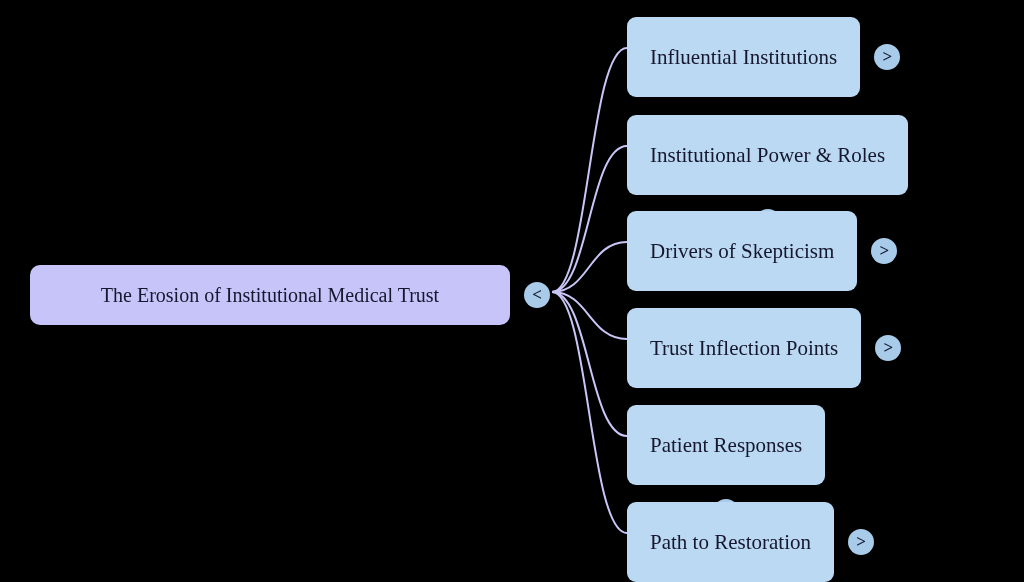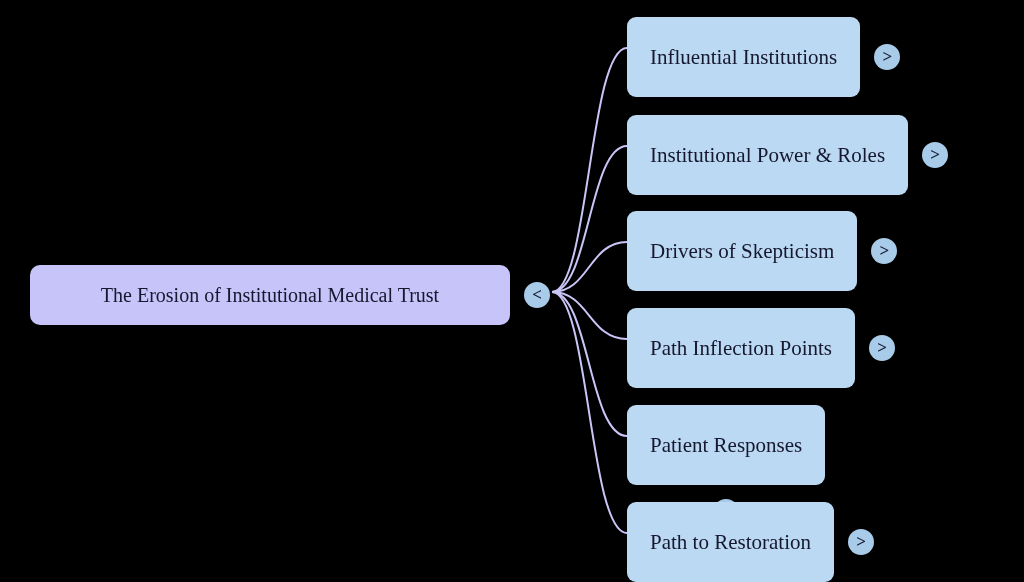--- a/index.html
+++ b/index.html
@@ -93,41 +93,41 @@
 
   <div class="branch" style="left:627px; top:17px;">
     <div class="node child">
       <span>Influential Institutions</span>
     </div>
     <div class="toggle">
       <span>&gt;</span>
     </div>
   </div>
 
-  <div class="branch" style="left:627px; top:115px;">
+  <div class="branch" style="left:627px; top:115px;flex-direction:column;">
     <div class="node child">
       <span>Institutional Power &amp; Roles</span>
     </div>
     <div class="toggle">
       <span>&gt;</span>
     </div>
   </div>
 
   <div class="branch" style="left:627px; top:211px;">
     <div class="node child">
       <span>Drivers of Skepticism</span>
     </div>
     <div class="toggle">
       <span>&gt;</span>
     </div>
   </div>
 
   <div class="branch" style="left:627px; top:308px;">
     <div class="node child">
-      <span>Path Inflection Points</span>
+      <span>Trust Inflection Points</span>
     </div>
     <div class="toggle">
       <span>&gt;</span>
     </div>
   </div>
 
   <div class="branch" style="left:627px; top:405px;flex-direction:column;">
     <div class="node child">
       <span>Patient Responses</span>
     </div>

